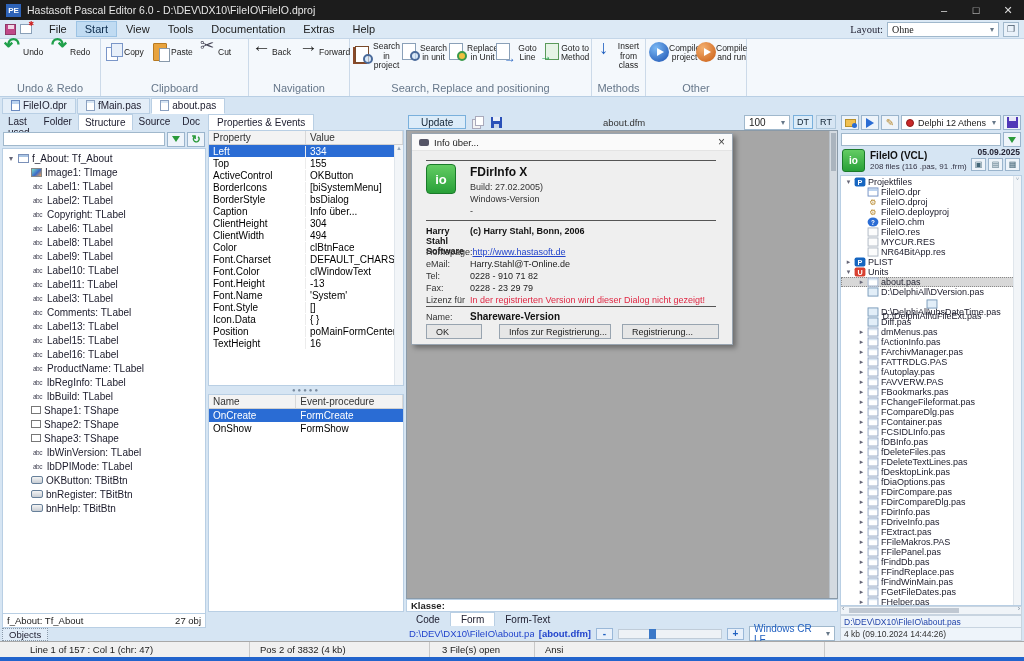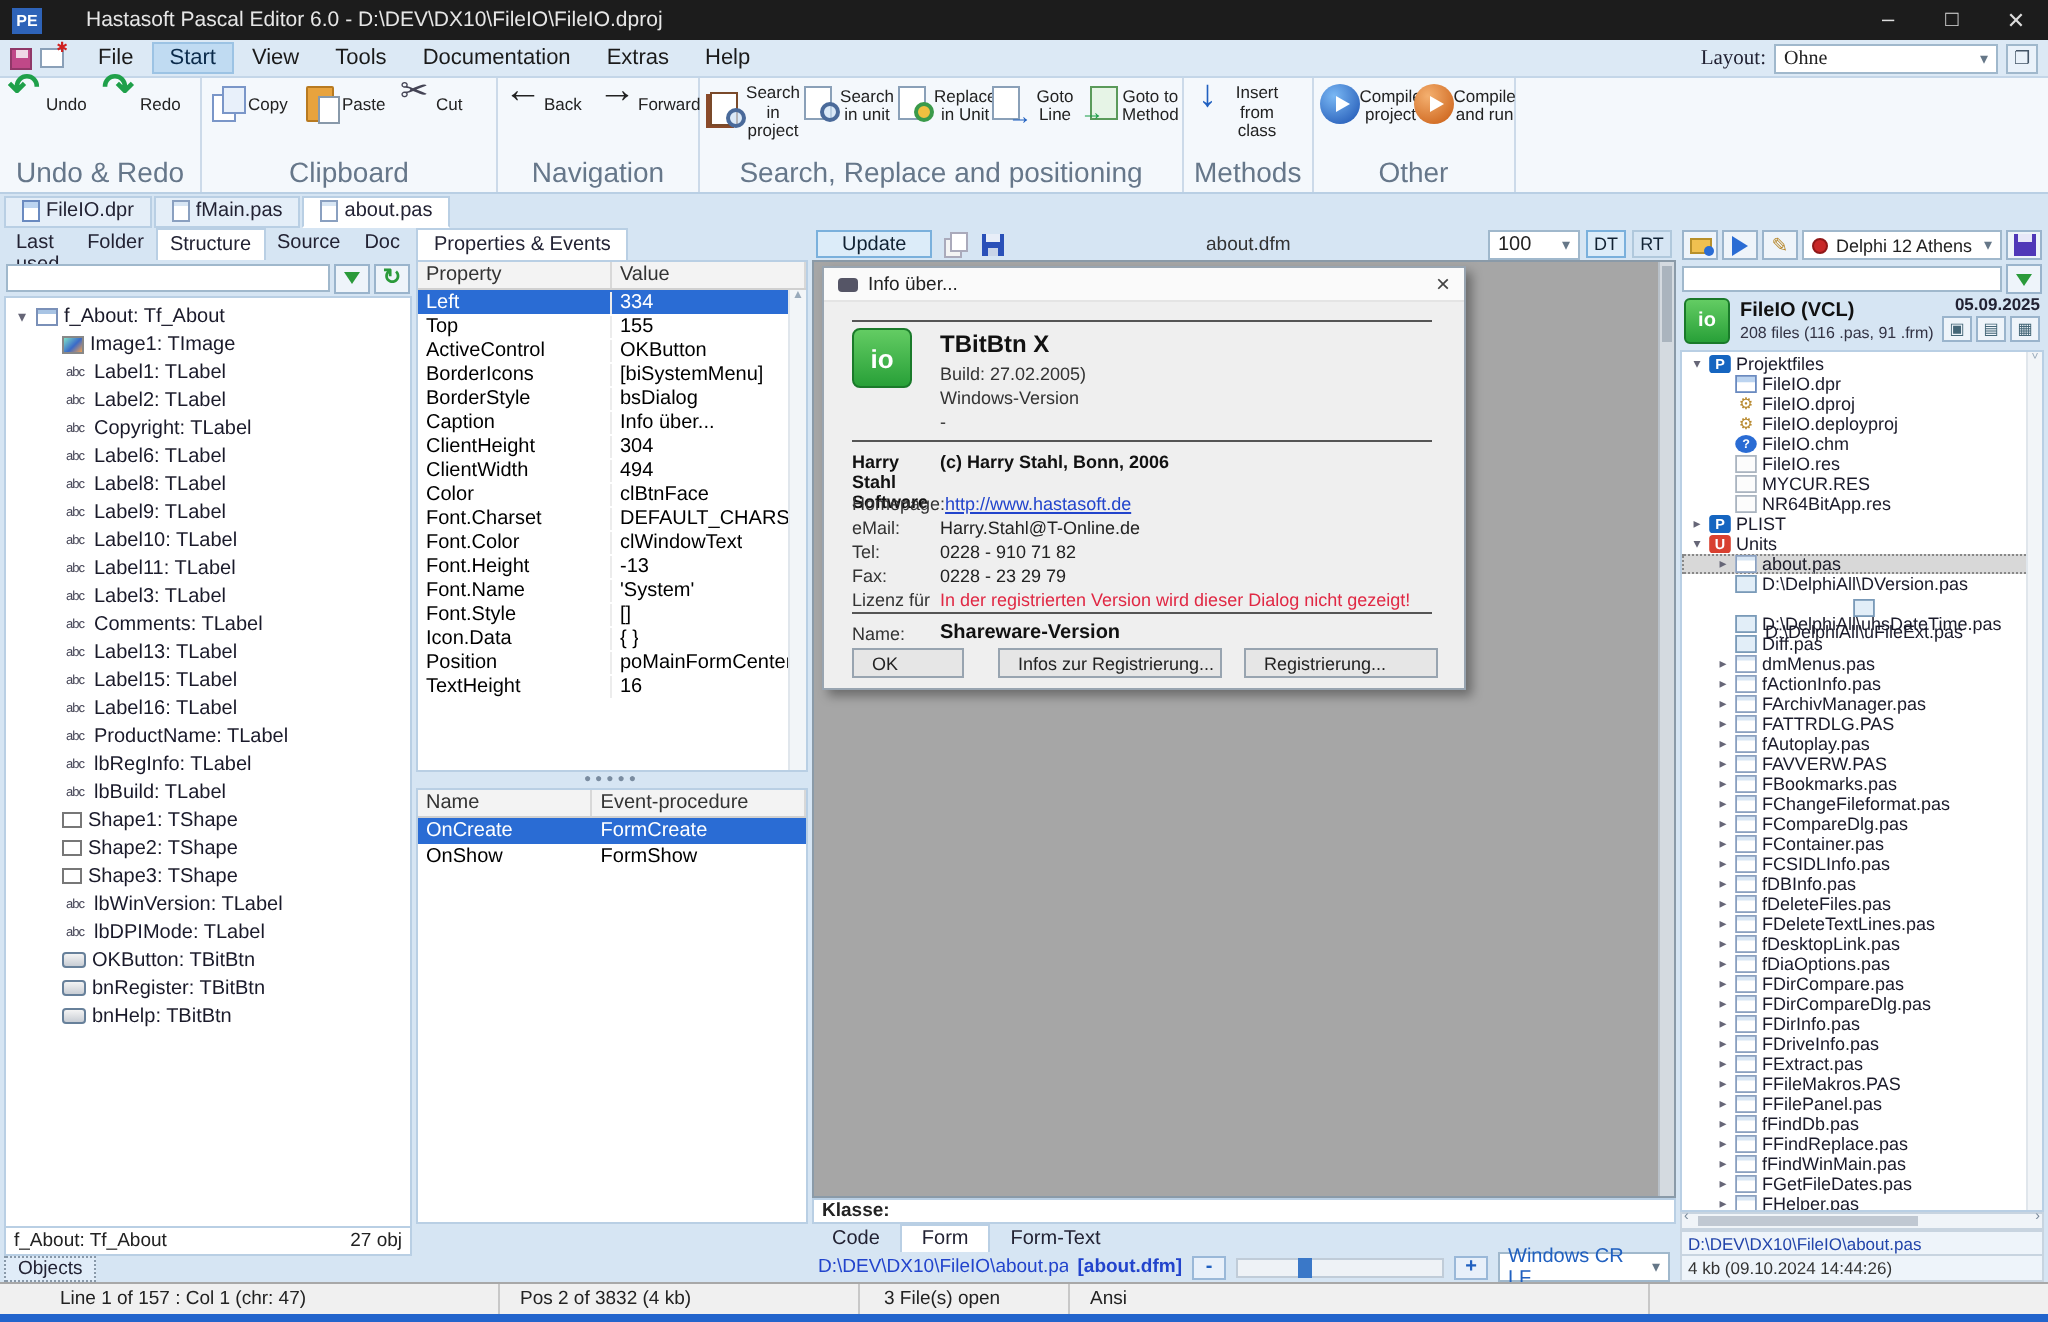--- a/index.html
+++ b/index.html
@@ -1,20 +1,20 @@
 <!DOCTYPE html>
 <html><head>
 <meta charset="utf-8">
 <style>
   html,body{margin:0;padding:0;background:#3a3a3a;font-family:"Liberation Sans",sans-serif;}
   *{box-sizing:border-box;}
   #app{position:relative;width:1024px;height:661px;background:#d6e5f3;overflow:hidden;}
 
   
-  .titlebar{position:absolute;left:0;top:0;right:0;height:20px;background:#1c1c1c;color:#e6e6e6;display:flex;align-items:center;font-size:10.5px;gap:16px;}
+  .titlebar{position:absolute;left:0;top:0;right:0;height:20px;background:#1c1c1c;color:#e6e6e6;display:flex;align-items:center;font-size:10.5px;}
   .appicon{width:15px;height:13px;background:#2e63b8;color:#fff;font-size:8px;font-weight:bold;display:flex;align-items:center;justify-content:center;margin:0 6px;flex:none;}
   .winbtns{margin-left:auto;display:flex;height:20px;}
   .winbtn{width:32px;display:flex;align-items:center;justify-content:center;color:#ddd;font-size:11px;}
 
   
   .menurow{position:absolute;left:0;top:20px;right:0;height:19px;background:#dce9f5;border-bottom:1px solid #c4d6e8;display:flex;align-items:center;font-size:11px;}
   .qat{display:flex;align-items:center;gap:4px;padding:0 8px 0 5px;}
   .qsave{width:11px;height:11px;background:#c04888;border:1px solid #903868;position:relative;}
   .qsave::before{content:"";position:absolute;left:2px;top:0;width:6px;height:4px;background:#f0d8e6;}
   .qwin{width:12px;height:10px;background:#fff;border:1px solid #8aa0b8;position:relative;}
@@ -25,21 +25,21 @@
   .combo{background:#fff;border:1px solid #a0b8cc;height:15px;font-size:10px;display:flex;align-items:center;padding:0 4px;color:#222;justify-content:space-between;gap:4px;}
   .combo .chev{color:#678;font-size:8px;}
   .layoutbtn{width:16px;height:15px;border:1px solid #a0b8cc;background:#eaf2fa;display:flex;align-items:center;justify-content:center;font-size:9px;color:#456;}
 
   
   .ribbon{position:absolute;left:0;top:39px;right:0;height:58px;background:#f4f8fc;border-bottom:1px solid #b9cfe4;display:flex;}
   .rgroup{display:flex;flex-direction:column;border-right:1px solid #ccdae9;padding:1px 3px 0;}
   .rbtns{flex:1;display:flex;align-items:flex-start;}
   .rbtn{width:47px;display:flex;flex-direction:row;align-items:center;font-size:8.5px;color:#222;text-align:center;padding-top:2px;line-height:9.5px;}
   .ric{width:20px;height:20px;margin-bottom:2px;position:relative;flex:none;}
-  .rglabel{font-size:14px;color:#66778a;text-align:center;padding:1px 2px 2px;white-space:nowrap;}
+  .rglabel{font-size:11px;color:#66778a;text-align:center;padding:1px 2px 2px;white-space:nowrap;}
   .i-undo::before{content:"↶";position:absolute;left:1px;top:-2px;color:#1fa04a;font-size:19px;font-weight:bold;}
   .i-redo::before{content:"↷";position:absolute;left:1px;top:-2px;color:#1fa04a;font-size:19px;font-weight:bold;}
   .i-copy::before{content:"";position:absolute;left:2px;top:5px;width:10px;height:12px;background:#fff;border:1px solid #7a96c8;}
   .i-copy::after{content:"";position:absolute;left:7px;top:1px;width:10px;height:12px;background:#e8f0fa;border:1px solid #7a96c8;}
   .i-paste::before{content:"";position:absolute;left:2px;top:1px;width:12px;height:16px;background:#e8a33d;border:1px solid #b87a20;border-radius:1px;}
   .i-paste::after{content:"";position:absolute;left:8px;top:6px;width:9px;height:12px;background:#fff;border:1px solid #8899aa;}
   .i-cut::before{content:"✂";position:absolute;left:2px;top:-1px;font-size:17px;color:#445;}
   .i-back::before{content:"←";position:absolute;left:0;top:-1px;font-size:19px;font-weight:bold;color:#222;}
   .i-forward::before{content:"→";position:absolute;left:0;top:-1px;font-size:19px;font-weight:bold;color:#222;}
   .i-searchp::before{content:"";position:absolute;left:2px;top:1px;width:12px;height:15px;background:#fff;border:1px solid #7a4a2a;box-shadow:-2px 1px 0 #8a4a2a;}
@@ -702,21 +702,21 @@
 
     <div class="dcanvas">
       <div class="formdlg">
         <div class="fdtitle">
           <span class="fdico"></span>
           <span>Info über...</span>
           <span class="fdclose">×</span>
         </div>
         <div class="fdline" style="top:26px"></div>
         <div class="ioicon">io</div>
-        <div class="fdname">TBitBtn X</div>
+        <div class="fdname">FDirInfo X</div>
         <div class="fdsmall" style="top:48px">Build: 27.02.2005)</div>
         <div class="fdsmall" style="top:60px">Windows-Version</div>
         <div class="fdsmall" style="top:72px">-</div>
         <div class="fdline" style="top:86px"></div>
         <div class="fdcompany">Harry Stahl Software</div>
         <div class="fdcopy">(c) Harry Stahl, Bonn, 2006</div>
         <div class="fdrows">
 
             <div class="fdrow link">
               <span class="fl">Homepage:</span>

